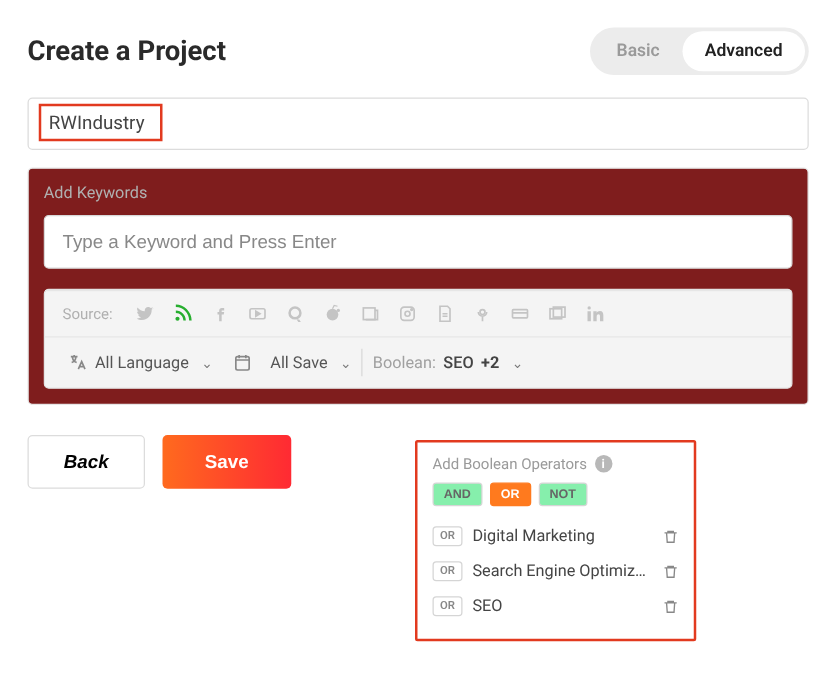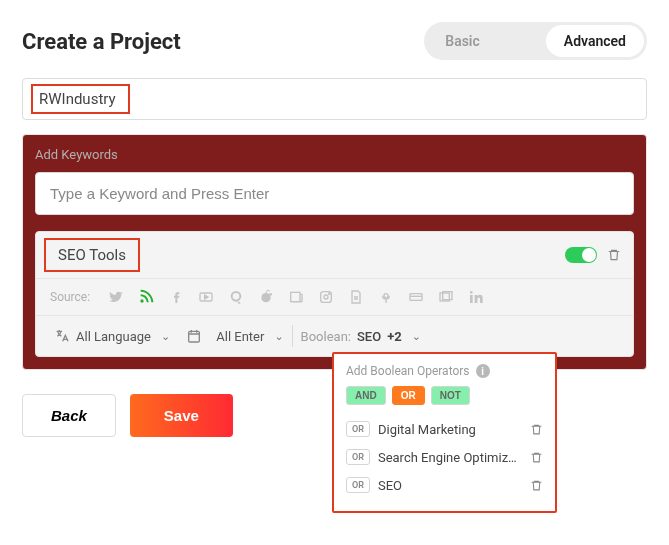--- a/index.html
+++ b/index.html
@@ -22,21 +22,20 @@
   h1 {
     font-size: 22px;
     font-weight: 700;
     color: #2a2a2a;
   }
   .mode-toggle {
     display: flex;
     background: #ececec;
     border-radius: 22px;
     padding: 3px;
-    gap: 48px;
   }
   .mode-toggle .opt {
     padding: 8px 18px;
     border-radius: 20px;
     font-size: 14px;
     font-weight: 600;
     cursor: pointer;
     color: #9a9a9a;
   }
   .mode-toggle .opt.active {
@@ -277,29 +276,20 @@
 
 <div class="proj-name-box">
   <span class="proj-name-label">RWIndustry</span>
 </div>
 
 <div class="keywords-panel">
   <div class="panel-label">Add Keywords</div>
   <input class="keyword-input" placeholder="Type a Keyword and Press Enter" style="">
 
   <div class="keyword-box">
-    <div class="keyword-head">
-      <span class="keyword-tag">SEO Tools</span>
-      <div class="head-right">
-        <div class="switch"></div>
-        <svg class="trash" viewBox="0 0 24 24" fill="none" stroke="currentColor" stroke-width="2">
-            <path d="M3 6h18M8 6V4h8v2M6 6l1 14h10l1-14"></path>
-          </svg>
-      </div>
-    </div>
 
     <div class="sources-row">
       <span class="sources-label">Source:</span>
       <svg class="src-icon" viewBox="0 0 24 24" fill="currentColor">
           <path d="M22 5.8c-.8.4-1.6.6-2.5.7.9-.5 1.6-1.4 1.9-2.4-.8.5-1.8.9-2.7 1.1C17.9 4.3 16.8 4 15.7 4c-2.2 0-4 1.8-4 4 0 .3 0 .6.1.9C8.3 8.7 5.1 7 3 4.4c-.3.6-.5 1.3-.5 2 0 1.4.7 2.6 1.8 3.3-.7 0-1.3-.2-1.8-.5 0 2 1.4 3.6 3.2 4-.3.1-.7.1-1.1.1-.3 0-.5 0-.8-.1.5 1.6 2 2.8 3.8 2.8-1.4 1.1-3.1 1.7-5 1.7H2c1.8 1.2 4 1.8 6.3 1.8 7.5 0 11.7-6.3 11.7-11.7v-.5c.8-.6 1.5-1.3 2-2.1z"></path>
         </svg>
       <svg class="src-icon on" viewBox="0 0 24 24" fill="currentColor">
           <circle cx="6" cy="18" r="2.5"></circle>
           <path d="M4 11c5 0 9 4 9 9h3c0-6.6-5.4-12-12-12v3z"></path>
           <path d="M4 4c8.8 0 16 7.2 16 16h3C23 10 14 1 4 1v3z"></path>
@@ -357,21 +347,21 @@
             <path d="M4 5h8M8 3v2M6 5c0 3 2 6 5 7M10 5c0 3-2 6-5 7M13 20l4-9 4 9M14.5 17h5"></path>
           </svg>
         <span>All Language</span>
         <span class="chev">⌄</span>
       </div>
       <div class="filter-group">
         <svg width="16" height="16" viewBox="0 0 24 24" fill="none" stroke="#888" stroke-width="2">
             <rect x="4" y="5" width="16" height="16" rx="2"></rect>
             <path d="M4 9h16M8 3v4M16 3v4"></path>
           </svg>
-        <span style="margin-left:8px">All Enter</span>
+        <span style="margin-left:8px">All Save</span>
         <span class="chev">⌄</span>
       </div>
       <div class="divider"></div>
       <div class="filter-group">
         <span class="boolean-label">Boolean:</span>
         <span class="boolean-val">SEO</span>
         <span class="boolean-val" style="font-weight:700">+2</span>
         <span class="chev">⌄</span>
       </div>
     </div>

